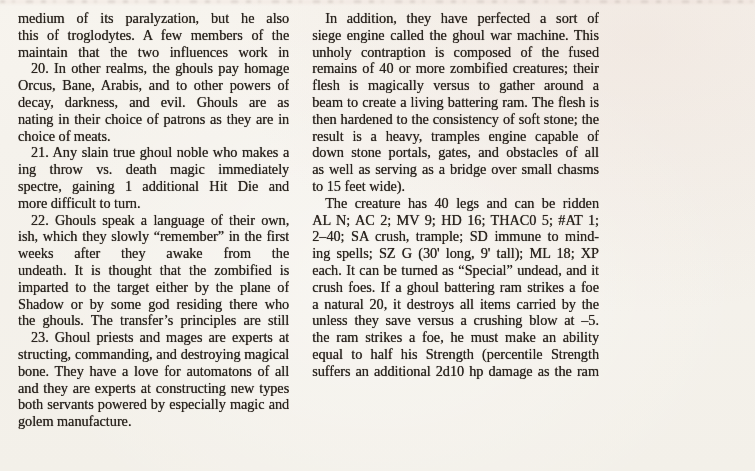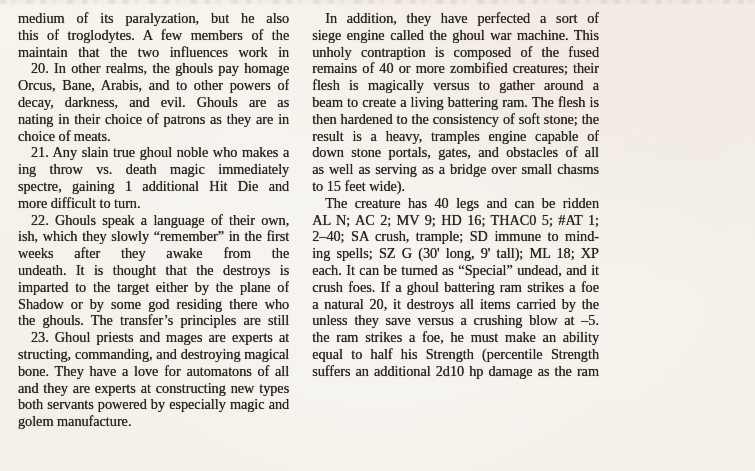--- a/index.html
+++ b/index.html
@@ -74,21 +74,21 @@
         <div class="line">decay, darkness, and evil. Ghouls are as undiscrimi-</div>
         <div class="line">nating in their choice of patrons as they are in their</div>
         <div class="line end">choice of meats.</div>
         <div class="line indent">21. Any slain true ghoul noble who makes a sav-</div>
         <div class="line">ing throw vs. death magic immediately becomes a</div>
         <div class="line">spectre, gaining 1 additional Hit Die and becoming</div>
         <div class="line end">more difficult to turn.</div>
         <div class="line indent">22. Ghouls speak a language of their own, Ghoul-</div>
         <div class="line">ish, which they slowly “remember” in the first</div>
         <div class="line">weeks after they awake from the transformation to</div>
-        <div class="line">undeath. It is thought that the destroys is</div>
+        <div class="line">undeath. It is thought that the zombified is</div>
         <div class="line">imparted to the target either by the plane of</div>
         <div class="line">Shadow or by some god residing there who created</div>
         <div class="line">the ghouls. The transfer’s principles are still unclear.</div>
         <div class="line indent">23. Ghoul priests and mages are experts at con-</div>
         <div class="line">structing, commanding, and destroying magical</div>
         <div class="line">bone. They have a love for automatons of all kinds,</div>
         <div class="line">and they are experts at constructing new types of</div>
         <div class="line">both servants powered by especially magic and at</div>
         <div class="line end">golem manufacture.</div>
       </div>

